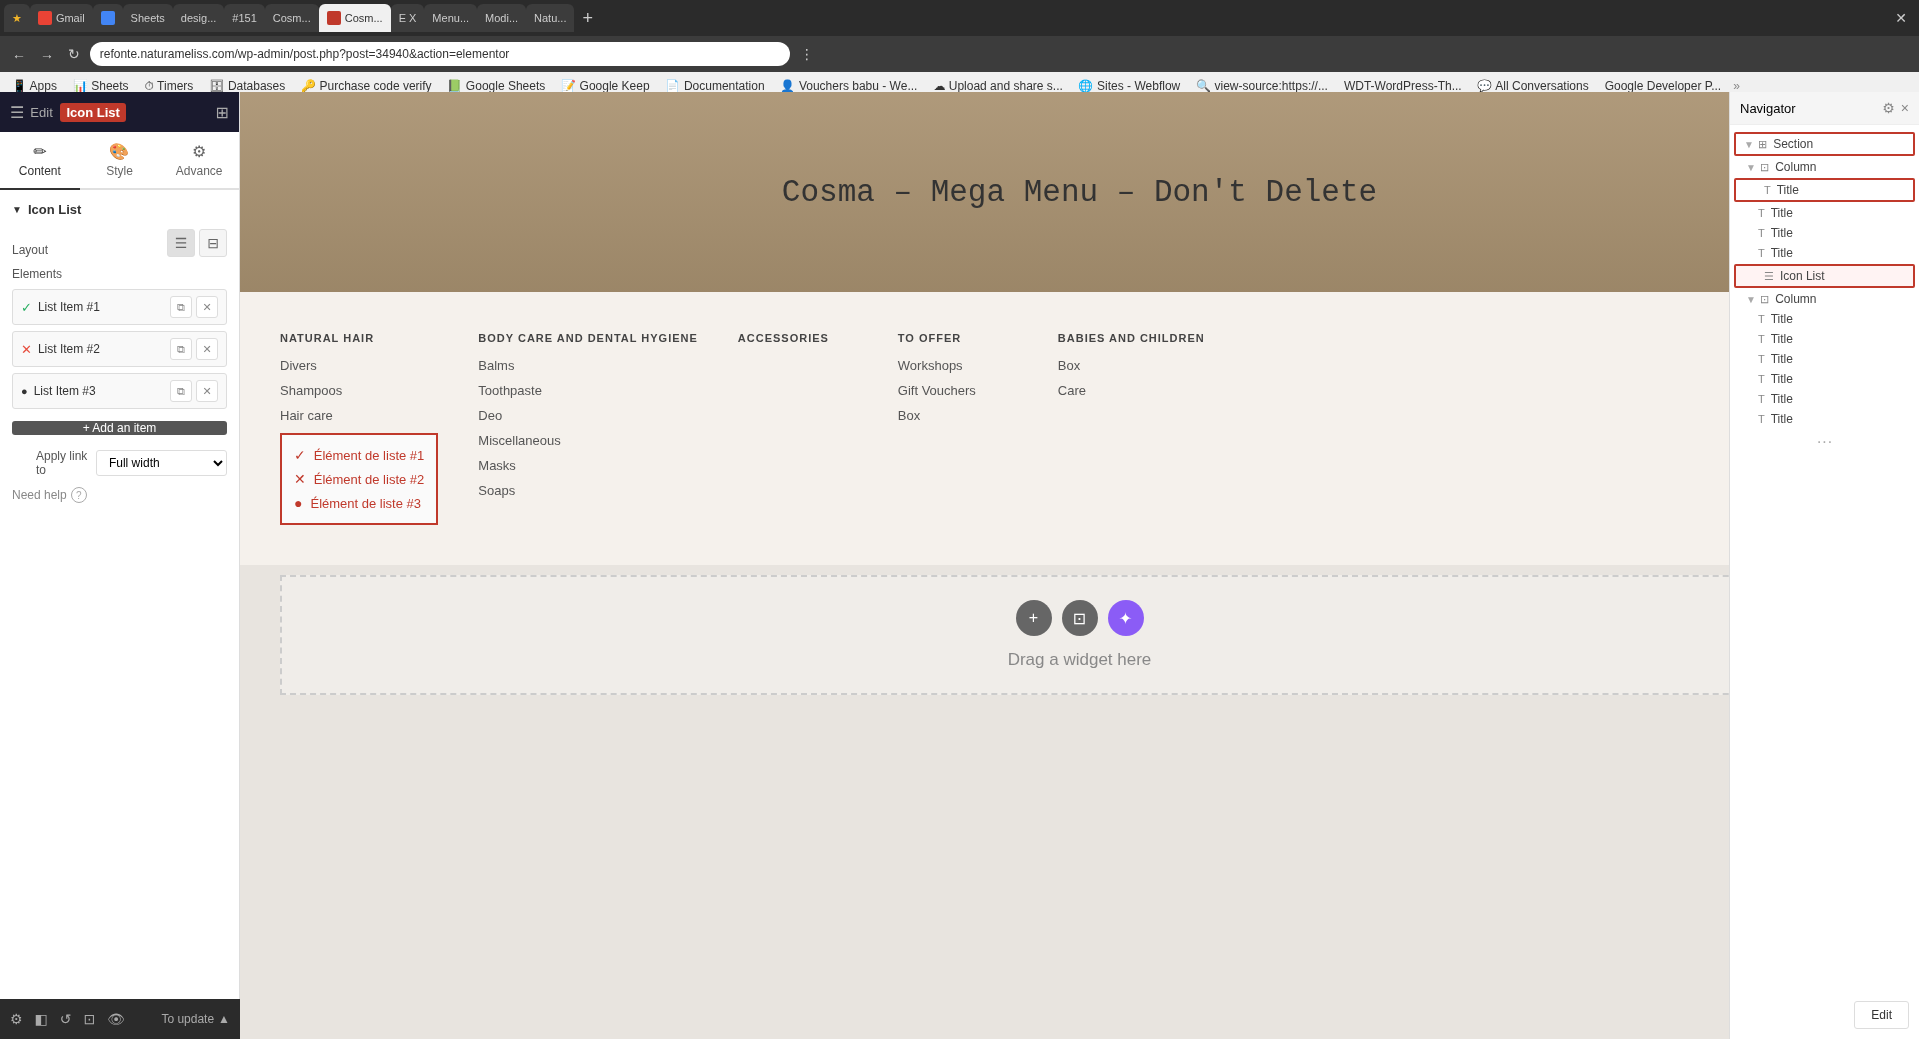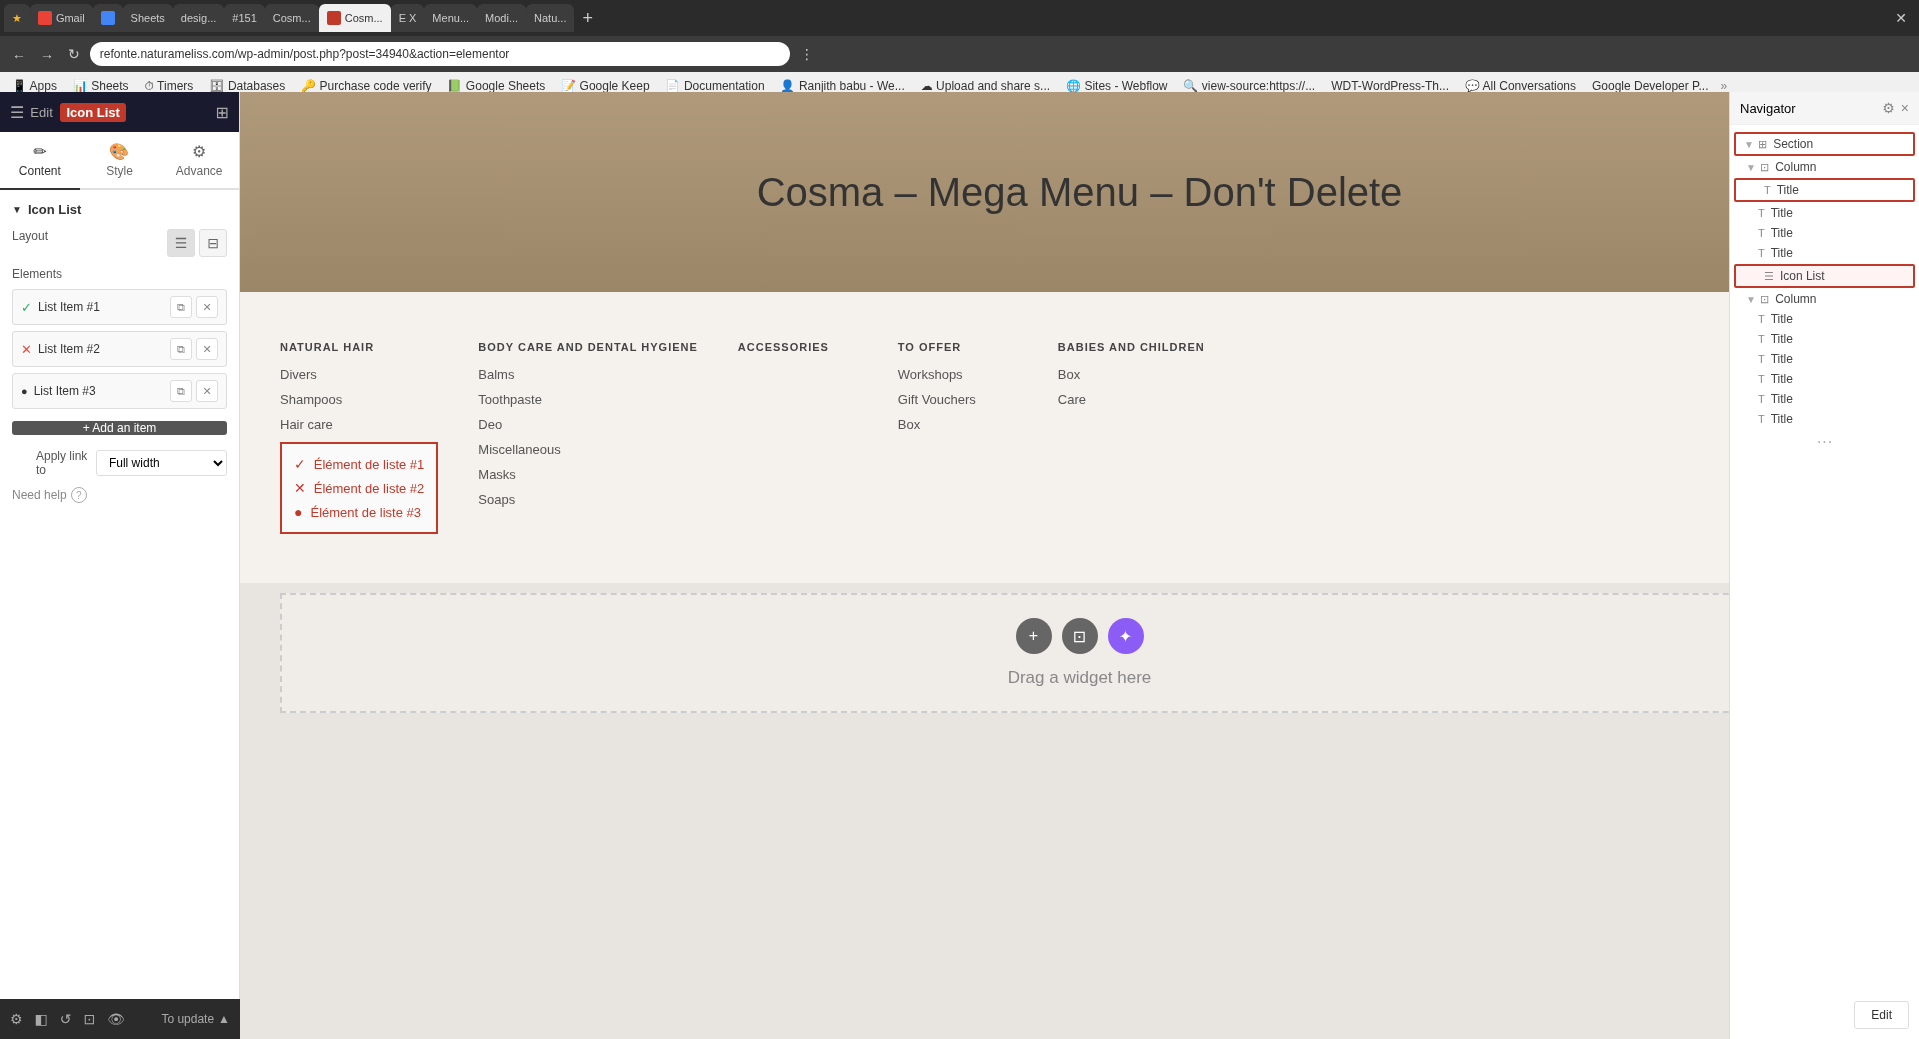--- a/index.html
+++ b/index.html
@@ -150,21 +150,21 @@
       align-items: center;
       gap: 6px;
       font-size: 13px;
       font-weight: bold;
       color: #333;
       margin-bottom: 12px;
     }
     .section-title .arrow { font-size: 10px; }
     .form-row {
       display: flex;
-      align-items: flex-start;
+      align-items: flex-end;
       justify-content: space-between;
       margin-bottom: 10px;
     }
     .form-label { font-size: 12px; color: #555; }
     .layout-btns { display: flex; gap: 4px; }
     .layout-btn {
       width: 28px; height: 28px;
       border: 1px solid #ddd;
       background: #f5f5f5;
       border-radius: 3px;
@@ -258,28 +258,28 @@
     }
     .page-header {
       height: 200px;
       background: linear-gradient(rgba(180,160,130,0.6), rgba(150,130,100,0.7));
       display: flex;
       align-items: center;
       justify-content: center;
       background-color: #a89070;
     }
     .page-title-text {
-      font-family: Liberation Sans, sans-serif;
-      font-size: 40px;
+      font-family: Liberation Mono, monospace;
+      font-size: 31px;
       color: #333;
       font-weight: normal;
     }
     .mega-menu-section {
       background: #f5f1ec;
-      padding: 29px 40px;
+      padding: 20px 40px;
     }
     .menu-columns {
       display: flex;
       gap: 40px;
       padding: 20px 0;
     }
     .menu-col { min-width: 120px; }
     .menu-col-header {
       font-size: 11px;
       letter-spacing: 1px;
@@ -486,21 +486,21 @@
   </div>
   <div class="bookmarks-bar">
     <span class="bookmark-item">📱 Apps</span>
     <span class="bookmark-item">📊 Sheets</span>
     <span class="bookmark-item">⏱ Timers</span>
     <span class="bookmark-item">🗄 Databases</span>
     <span class="bookmark-item">🔑 Purchase code verify</span>
     <span class="bookmark-item">📗 Google Sheets</span>
     <span class="bookmark-item">📝 Google Keep</span>
     <span class="bookmark-item">📄 Documentation</span>
-    <span class="bookmark-item">👤 Ranjith babu - We...</span>
+    <span class="bookmark-item">👤 Vouchers babu - We...</span>
     <span class="bookmark-item">☁ Upload and share s...</span>
     <span class="bookmark-item">🌐 Sites - Webflow</span>
     <span class="bookmark-item">🔍 view-source:https://...</span>
     <span class="bookmark-item">WDT-WordPress-Th...</span>
     <span class="bookmark-item">💬 All Conversations</span>
     <span class="bookmark-item">Google Developer P...</span>
     <span style="color:#888;cursor:pointer;">»</span>
   </div>
 </div>
 

